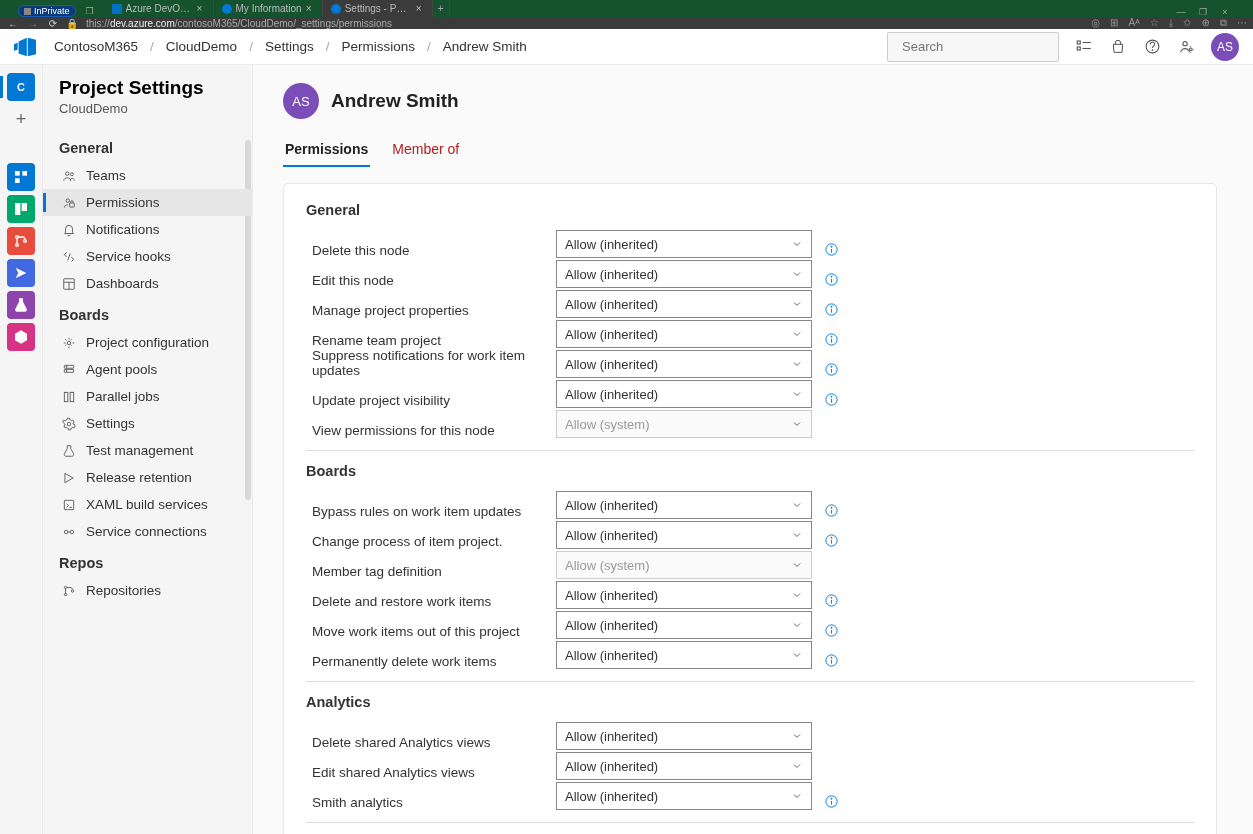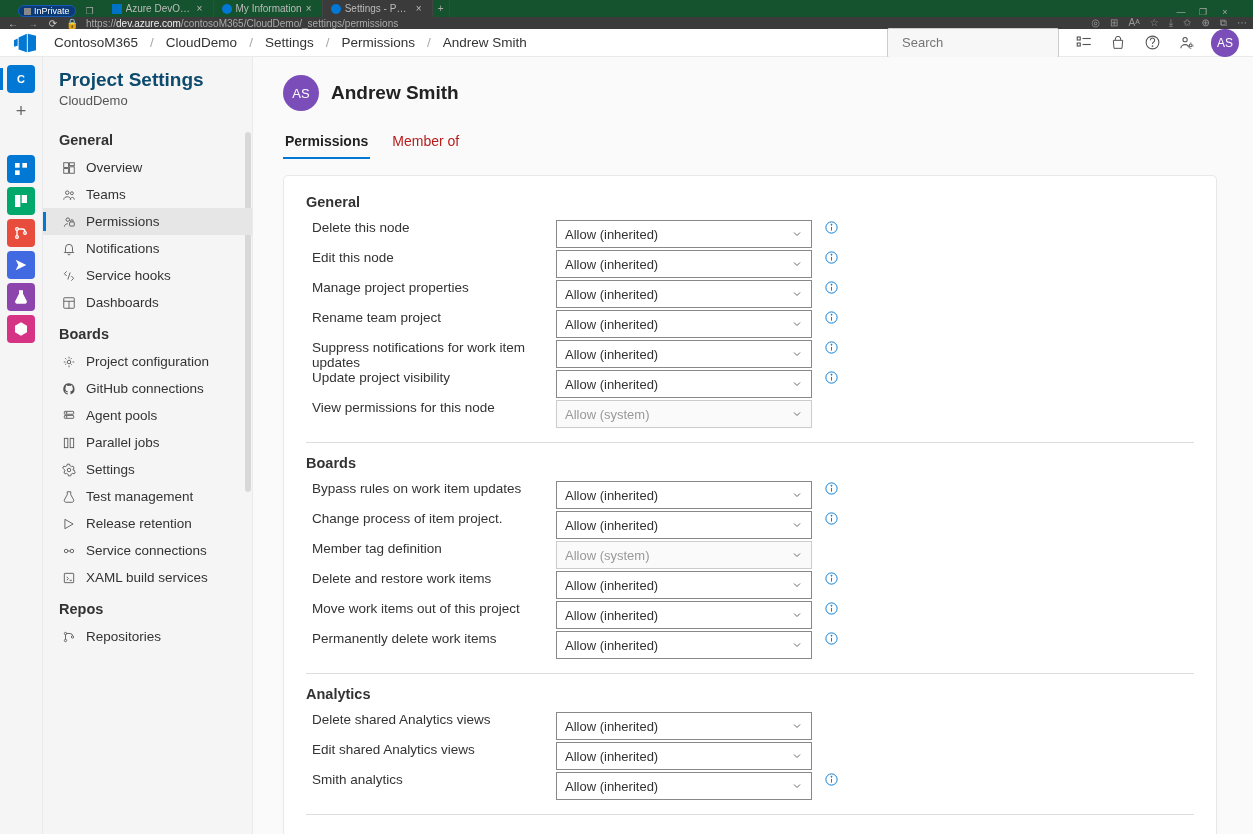--- a/index.html
+++ b/index.html
@@ -22,21 +22,21 @@
 
 .addrbar { height: 17px; background: #3b3b3b; display:flex; align-items:center; padding: 0 6px; gap:6px; color:#ccc; font-size:10px;}
 .addrbar .nav-btn { width:14px; text-align:center; color:#999;}
 .addrbar .nav-btn.active { color:#ccc;}
 .addrbar .url { flex:1; color:#aaa; white-space:nowrap; overflow:hidden;}
 .addrbar .url .host { color:#eee;}
 .addrbar .right-icons { display:flex; gap:10px; color:#999;}
 
 
 .page { background:#fff; flex:1; display:flex; flex-direction:column; position:relative;}
-.topbar { height:28px; display:flex; align-items:center; padding:3px 14px; border-bottom:1px solid #eaeaea;}
+.topbar { height:36px; display:flex; align-items:center; padding:3px 14px; border-bottom:1px solid #eaeaea;}
 .logo-sq { width:22px; height:22px; display:flex; align-items:center; justify-content:center; margin-right:18px;}
 .breadcrumbs { display:flex; align-items:center; font-size:13.5px; color:#333; gap:12px;}
 .breadcrumbs .sep { color:#aaa;}
 .breadcrumbs .crumb { color:#333;}
 .search-box { margin-left:auto; display:flex; align-items:center; background:#f7f7f7; border:1px solid #ccc; border-radius:2px; height:30px; width:172px; padding:0 8px;}
 .search-box svg { width:14px; height:14px; stroke:#777; margin-right:6px;}
 .search-box input { border:none; background:transparent; outline:none; font-size:13px; flex:1; color:#555;}
 .top-icons { display:flex; align-items:center; gap:16px; margin-left:16px; color:#555;}
 .top-icons .ic { width:18px; height:18px; display:flex; align-items:center; justify-content:center;}
 .avatar-top { width:28px; height:28px; border-radius:50%; background:#7b4db8; color:#fff; display:flex; align-items:center; justify-content:center; font-size:12px;}
@@ -44,40 +44,40 @@
 .app-body { flex:1; display:flex; overflow:hidden;}
 
 .leftbar { width:43px; background:#f5f5f5; border-right:1px solid #eaeaea; display:flex; flex-direction:column; align-items:center; padding-top:8px; gap:4px;}
 .leftbar .lb { width:28px; height:28px; display:flex; align-items:center; justify-content:center; border-radius:4px; font-size:11px; font-weight:600; color:#fff; position:relative;}
 .leftbar .lb.sel::before { content:""; position:absolute; left:-7px; top:3px; width:3px; height:22px; background:#0078d4;}
 .leftbar .plus { color:#666; background:transparent; font-size:18px; font-weight:300;}
 .leftbar .gap { flex:1;}
 
 .sidepanel { width:210px; background:#f5f5f5; border-right:1px solid #eaeaea; display:flex; flex-direction:column; padding-top:12px; position:relative;}
 .sidepanel .scroll-ind { position:absolute; right:1px; top:75px; width:6px; height:360px; background:#d8d8d8; border-radius:3px;}
-.sidepanel h1 { font-size:19px; font-weight:600; padding:0 16px; color:#0c4a6e;}
+.sidepanel h1 { font-size:19px; font-weight:600; padding:0 16px; color:#000000;}
 .sidepanel .proj { font-size:13px; color:#555; padding:2px 16px 14px;}
 .sp-section-title { font-size:14.5px; font-weight:600; color:#333; padding:10px 16px 6px;}
 .sp-item { display:flex; align-items:center; gap:10px; padding:6px 16px 6px 18px; font-size:13.5px; color:#333; cursor:pointer; position:relative;}
 .sp-item .ic { width:15px; height:15px; display:flex; align-items:center; justify-content:center; color:#555;}
 .sp-item.active { background:#e6e6e6;}
 .sp-item.active::before { content:""; position:absolute; left:0; top:4px; bottom:4px; width:3px; background:#0078d4;}
 
 .main { flex:1; background:#fafafa; overflow-y:auto; display:flex; flex-direction:column;}
 .user-head { display:flex; align-items:center; gap:12px; padding:18px 0 6px 30px;}
 .avatar-big { width:36px; height:36px; border-radius:50%; background:#7b4db8; color:#fff; display:flex; align-items:center; justify-content:center; font-size:13px;}
 .user-head h2 { font-size:19px; font-weight:600; color:#222;}
 .user-tabs { display:flex; gap:20px; padding:8px 0 0 30px; border-bottom:none;}
 .user-tabs .ut { padding:8px 2px; font-size:14px; color:#b91c1c; cursor:pointer;}
 .user-tabs .ut.active { color:#222; font-weight:600; border-bottom:2px solid #0078d4;}
 
 .perm-panel { margin:16px 36px 24px 30px; background:#fff; border:1px solid #e8e8e8; border-radius:5px; padding:18px 22px; box-shadow:0 1px 2px rgba(0,0,0,0.02);}
 .group-head { font-size:14.5px; font-weight:600; color:#333; margin:6px 0 10px;}
 .group-head:first-child { margin-top:0;}
-.perm-row { display:flex; align-items:flex-start; height:30px; font-size:13.5px; color:#333;}
+.perm-row { display:flex; align-items:flex-end; height:30px; font-size:13.5px; color:#333;}
 .perm-row .lbl { width:250px; padding-left:6px;}
 .perm-row .dd { width:256px; height:28px; border:1px solid #888; display:flex; align-items:center; justify-content:space-between; padding:0 8px; font-size:13px; color:#333; background:#fff;}
 .perm-row .dd.disabled { color:#999; border-color:#ccc; background:#fafafa;}
 .perm-row .dd .chev { color:#666;}
 .perm-row .info { margin-left:12px; width:16px; height:16px;}
 .perm-row .info svg { stroke:#0078d4;}
 .divider { border:none; border-top:1px solid #ddd; margin:12px 0;}
 svg { display:block;}
 </style>
 </head>
@@ -113,21 +113,21 @@
     <span>×</span>
   </div>
 </div>
 
 <div class="addrbar">
   <span class="nav-btn active">←</span>
   <span class="nav-btn">→</span>
   <span class="nav-btn active">⟳</span>
   <span class="nav-btn active">🔒</span>
   <div class="url">
-    <span>https://</span><span class="host">dev.azure.com</span><span>/contosoM365/CloudDemo/_settings/permissions</span>
+    <span>this://</span><span class="host">dev.azure.com</span><span>/contosoM365/CloudDemo/_settings/permissions</span>
   </div>
   <div class="right-icons">
     <span>◎</span>
     <span>⊞</span>
     <span>Aᴬ</span>
     <span>☆</span>
     <span>⤓</span>
     <span>✩</span>
     <span>⊕</span>
     <span>⧉</span>
@@ -247,31 +247,20 @@
 
     <div class="sidepanel">
       <div class="scroll-ind"></div>
       <h1>Project Settings</h1>
       <div class="proj">CloudDemo</div>
       <div id="sidepanel-sections">
           <div class="sp-section-title">General</div>
           <div class="sp-item">
             <span class="ic">
               <svg width="14" height="14" viewBox="0 0 24 24" fill="none" stroke="#555" stroke-width="1.5">
-                <rect x="3" y="3" width="8" height="8"></rect>
-                <rect x="13" y="3" width="8" height="5"></rect>
-                <rect x="13" y="10" width="8" height="11"></rect>
-                <rect x="3" y="13" width="8" height="8"></rect>
-              </svg>
-            </span>
-            <span>Overview</span>
-          </div>
-          <div class="sp-item">
-            <span class="ic">
-              <svg width="14" height="14" viewBox="0 0 24 24" fill="none" stroke="#555" stroke-width="1.5">
                 <circle cx="9" cy="8" r="3"></circle>
                 <circle cx="17" cy="9" r="2.5"></circle>
                 <path d="M3 20c0-3 3-5 6-5s6 2 6 5M14 20c0-2 2-4 4-4s3 2 3 4"></path>
               </svg>
             </span>
             <span>Teams</span>
           </div>
           <div class="sp-item active">
             <span class="ic">
               <svg width="14" height="14" viewBox="0 0 24 24" fill="none" stroke="#555" stroke-width="1.5">
@@ -315,28 +304,20 @@
             <span class="ic">
               <svg width="14" height="14" viewBox="0 0 24 24" fill="none" stroke="#555" stroke-width="1.5">
                 <circle cx="12" cy="12" r="3"></circle>
                 <path d="M12 3v3m0 12v3m9-9h-3M6 12H3m13.6-6.6l-2 2m-7.2 7.2l-2 2m0-11.2l2 2m7.2 7.2l2 2"></path>
               </svg>
             </span>
             <span>Project configuration</span>
           </div>
           <div class="sp-item">
             <span class="ic">
-              <svg width="14" height="14" viewBox="0 0 24 24" fill="#555">
-                <path d="M12 2a10 10 0 00-3 19.5c.5.1.7-.2.7-.5v-2c-2.8.6-3.4-1.3-3.4-1.3-.5-1.1-1.1-1.4-1.1-1.4-.9-.6.1-.6.1-.6 1 .1 1.5 1 1.5 1 .9 1.5 2.4 1.1 3 .8.1-.6.3-1.1.6-1.3-2.2-.3-4.6-1.1-4.6-5a4 4 0 011-2.7c-.1-.3-.5-1.3.1-2.7 0 0 .9-.3 2.8 1a9.6 9.6 0 015 0c2-1.3 2.8-1 2.8-1 .6 1.4.2 2.4.1 2.7a4 4 0 011 2.7c0 3.9-2.4 4.7-4.6 5 .4.3.7.9.7 1.8v2.7c0 .3.2.6.7.5A10 10 0 0012 2z"></path>
-              </svg>
-            </span>
-            <span>GitHub connections</span>
-          </div>
-          <div class="sp-item">
-            <span class="ic">
               <svg width="14" height="14" viewBox="0 0 24 24" fill="none" stroke="#555" stroke-width="1.5">
                 <rect x="4" y="4" width="16" height="5" rx="1"></rect>
                 <rect x="4" y="11" width="16" height="5" rx="1"></rect>
                 <circle cx="8" cy="6.5" r="0.8" fill="#555"></circle>
                 <circle cx="8" cy="13.5" r="0.8" fill="#555"></circle>
               </svg>
             </span>
             <span>Agent pools</span>
           </div>
           <div class="sp-item">
@@ -369,35 +350,35 @@
             <span class="ic">
               <svg width="14" height="14" viewBox="0 0 24 24" fill="none" stroke="#555" stroke-width="1.5">
                 <path d="M5 4l14 8-14 8V4z"></path>
               </svg>
             </span>
             <span>Release retention</span>
           </div>
           <div class="sp-item">
             <span class="ic">
               <svg width="14" height="14" viewBox="0 0 24 24" fill="none" stroke="#555" stroke-width="1.5">
+                <rect x="4" y="4" width="16" height="16" rx="1"></rect>
+                <path d="M8 10l3 3-3 3m5 0h4"></path>
+              </svg>
+            </span>
+            <span>XAML build services</span>
+          </div>
+          <div class="sp-item">
+            <span class="ic">
+              <svg width="14" height="14" viewBox="0 0 24 24" fill="none" stroke="#555" stroke-width="1.5">
                 <circle cx="7" cy="12" r="3"></circle>
                 <circle cx="17" cy="12" r="3"></circle>
                 <line x1="10" y1="12" x2="14" y2="12"></line>
               </svg>
             </span>
             <span>Service connections</span>
-          </div>
-          <div class="sp-item">
-            <span class="ic">
-              <svg width="14" height="14" viewBox="0 0 24 24" fill="none" stroke="#555" stroke-width="1.5">
-                <rect x="4" y="4" width="16" height="16" rx="1"></rect>
-                <path d="M8 10l3 3-3 3m5 0h4"></path>
-              </svg>
-            </span>
-            <span>XAML build services</span>
           </div>
           <div class="sp-section-title">Repos</div>
           <div class="sp-item">
             <span class="ic">
               <svg width="14" height="14" viewBox="0 0 24 24" fill="none" stroke="#555" stroke-width="1.5">
                 <circle cx="6" cy="6" r="2"></circle>
                 <circle cx="6" cy="18" r="2"></circle>
                 <circle cx="18" cy="12" r="2"></circle>
                 <path d="M6 8v8M8 6h6a4 4 0 014 4"></path>
               </svg>

